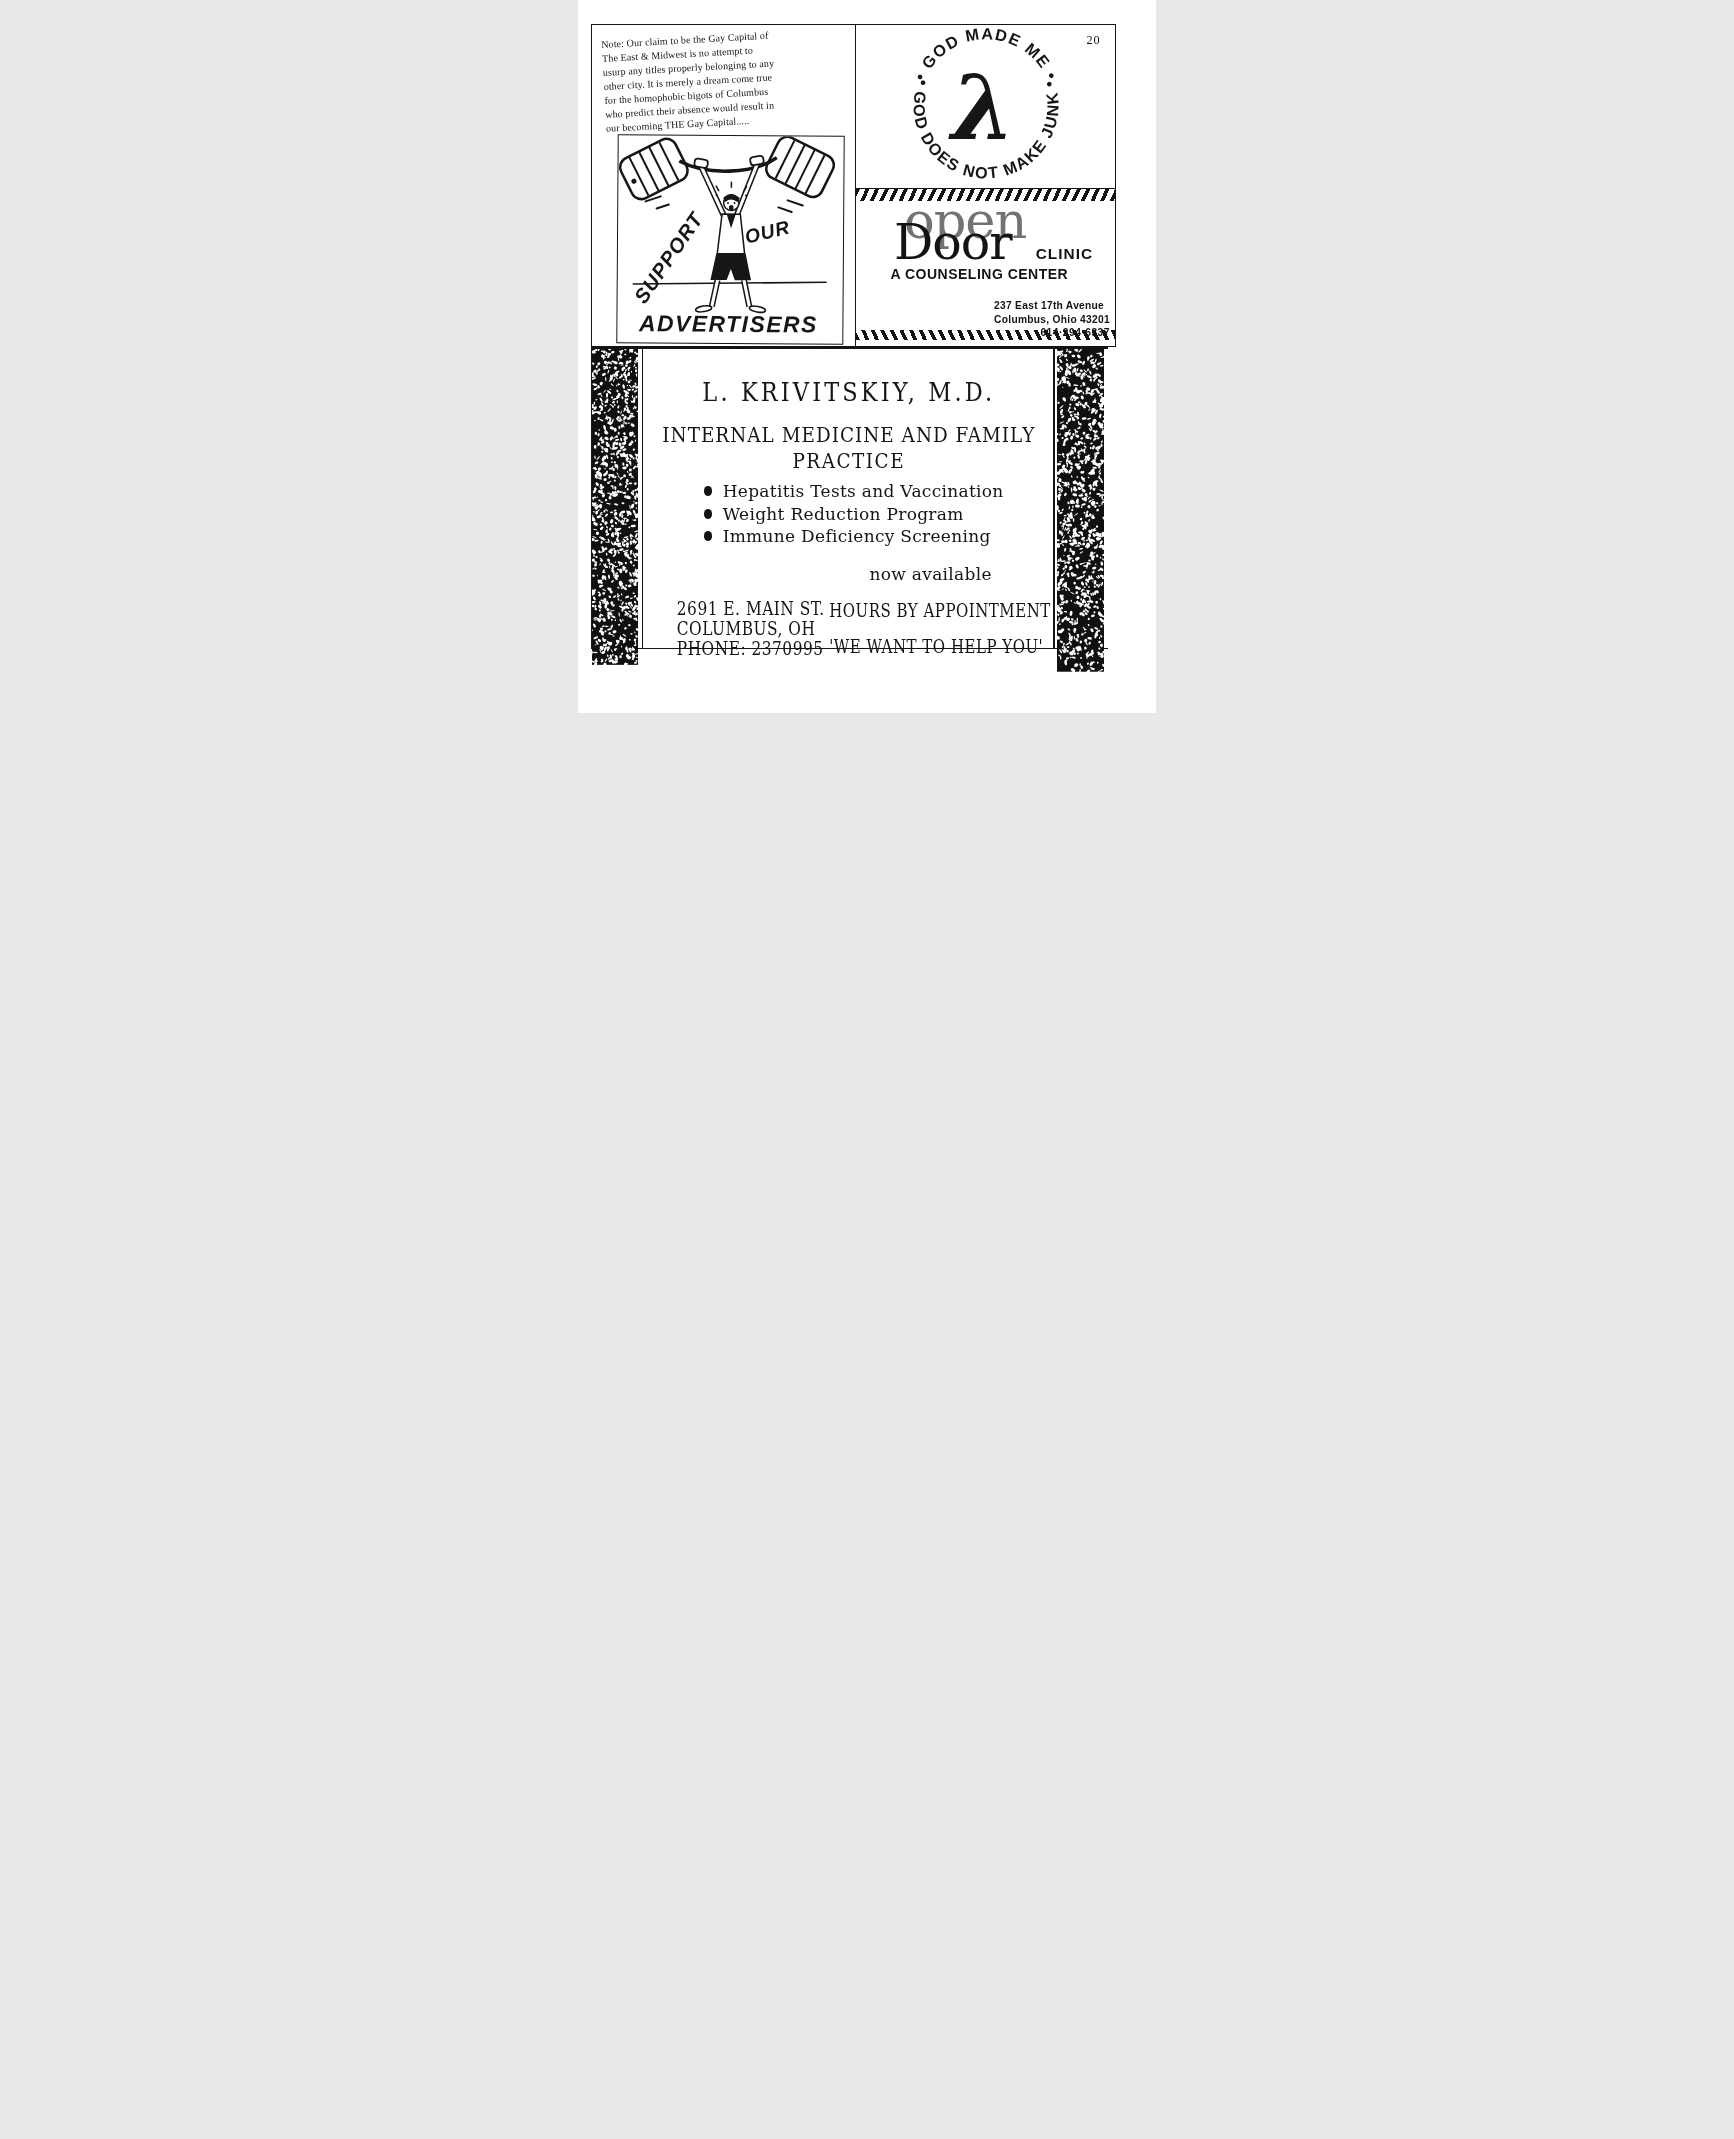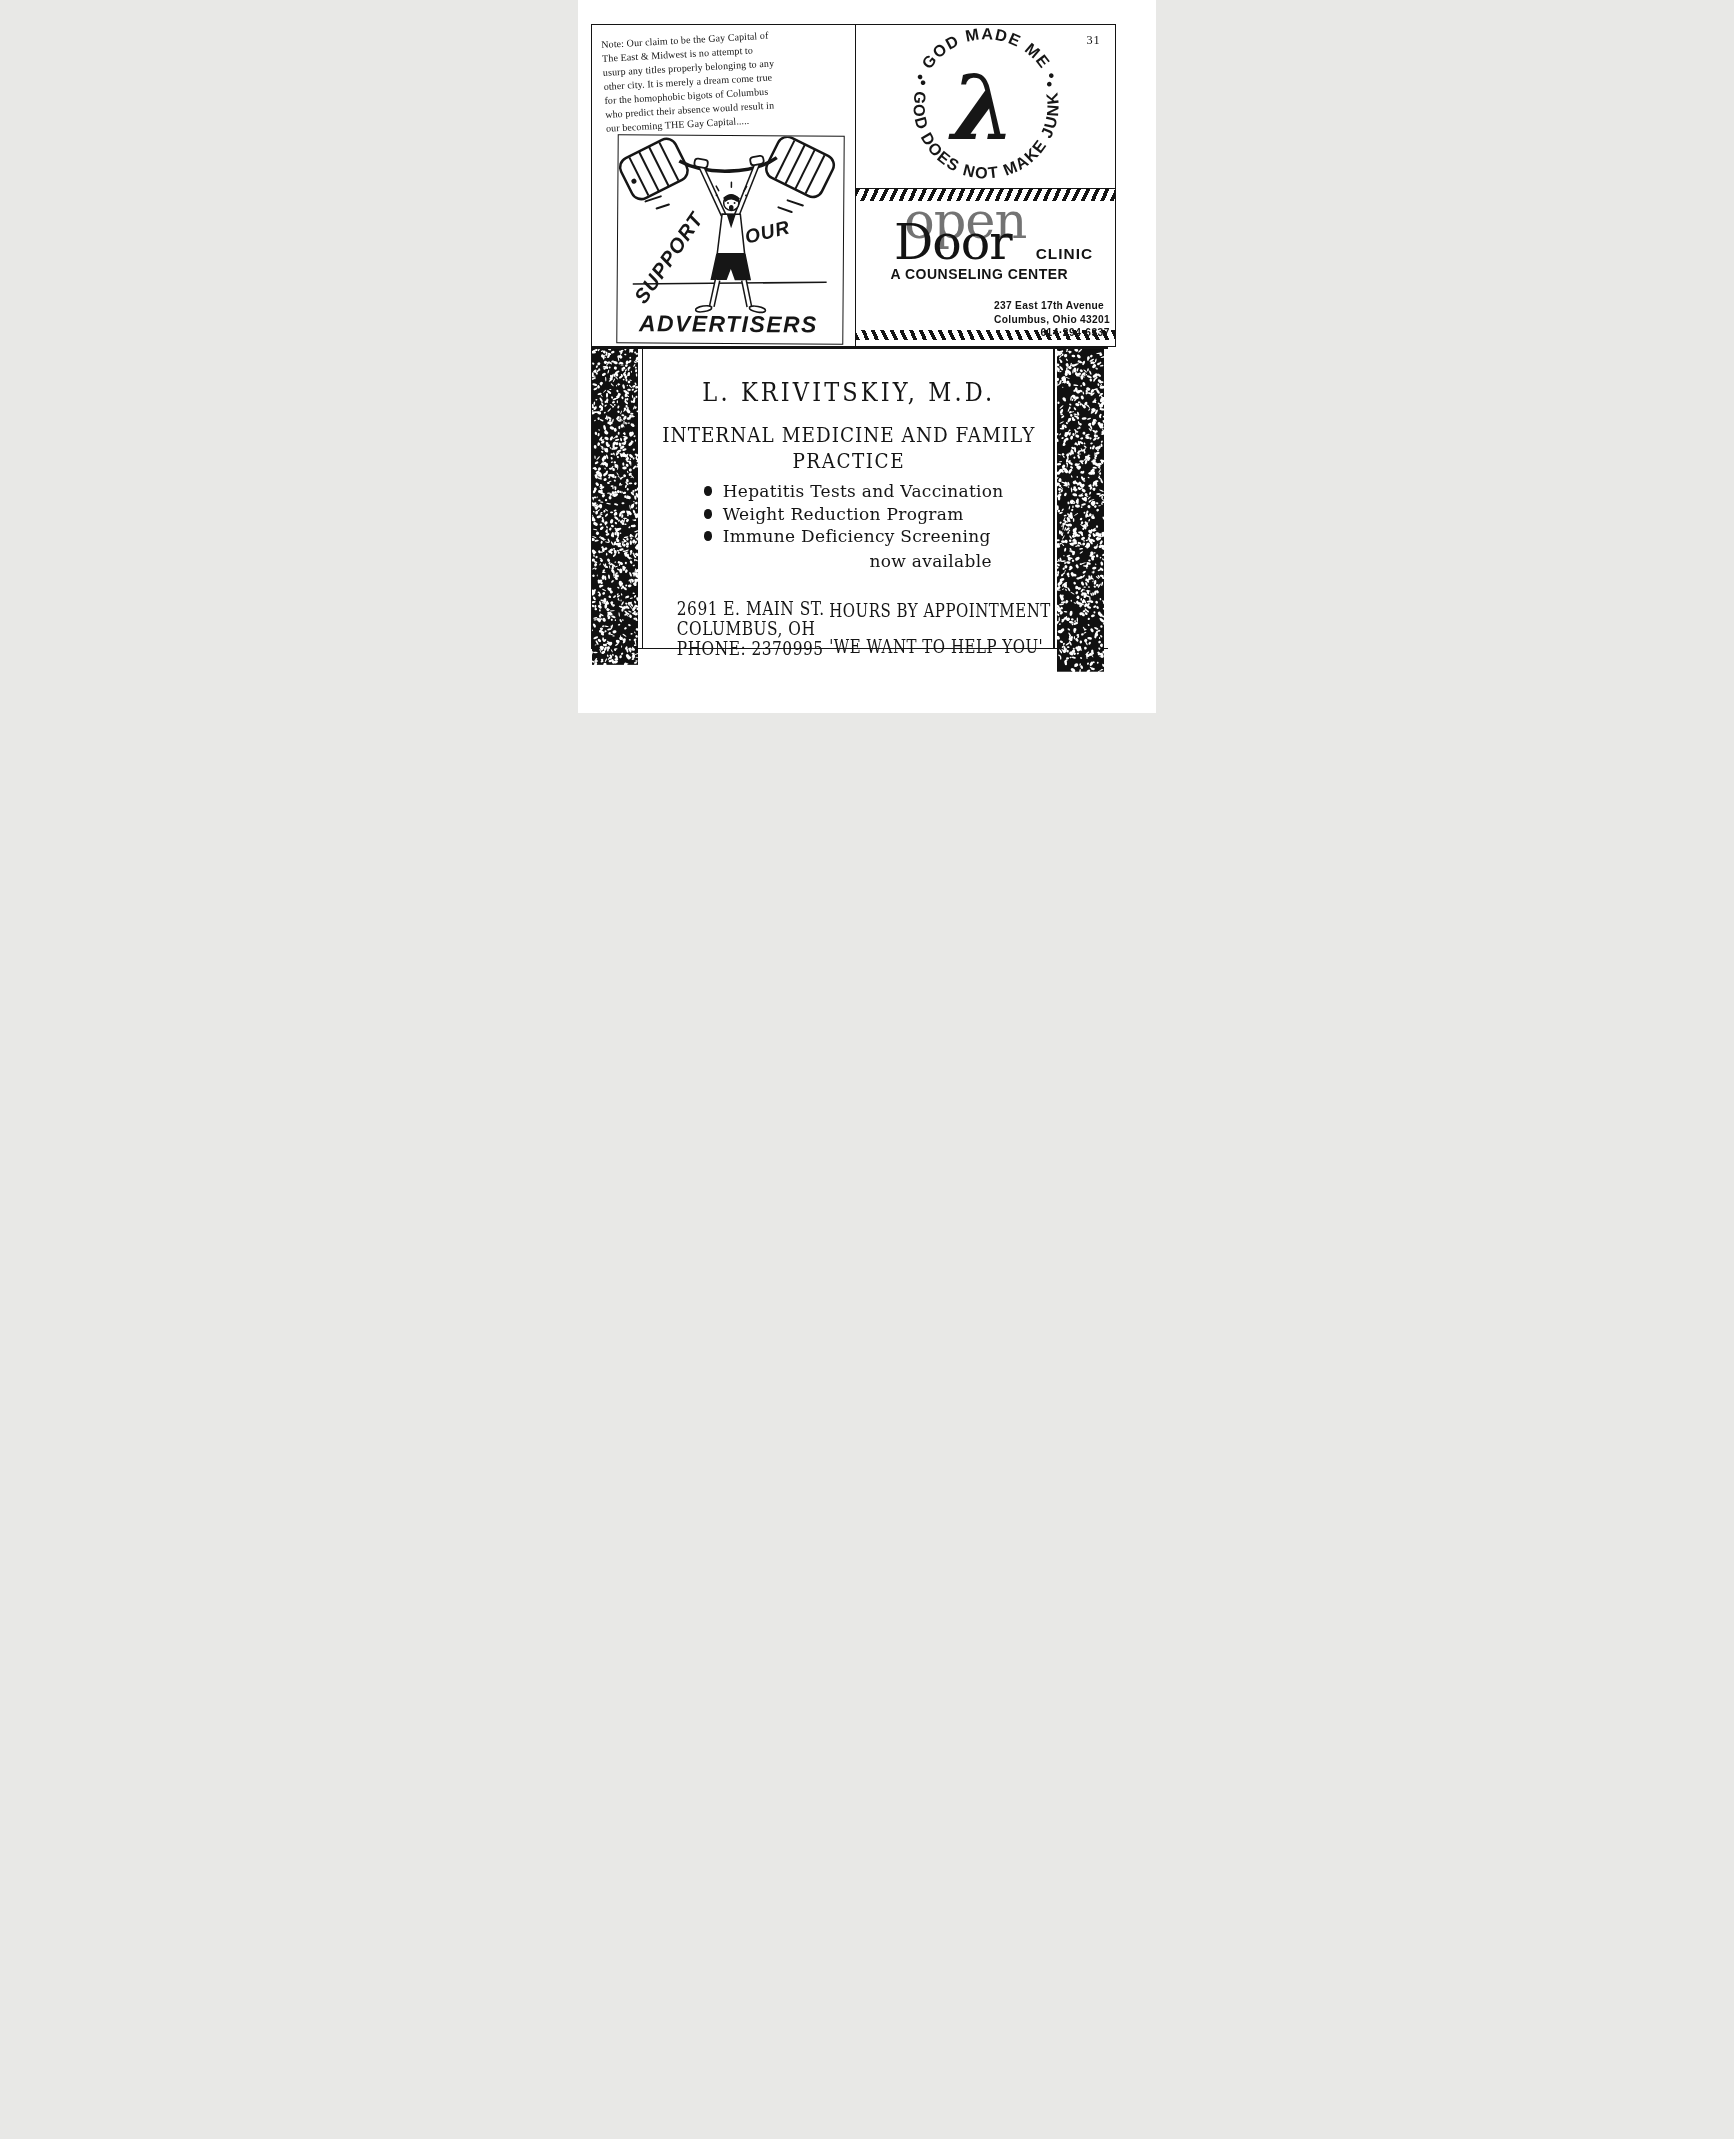--- a/index.html
+++ b/index.html
@@ -58,21 +58,21 @@
   .vline.left{left:50px;}
   .vline.right{right:53px;}
   .ad-content{position:absolute;left:51px;right:53px;top:0;bottom:0;font-family:"DejaVu Serif",serif;color:#151515;}
   .k-title{position:absolute;left:0;right:0;top:30px;text-align:center;
     font-size:22.5px;letter-spacing:3.1px;transform:scaleY(1.15);}
   .k-sub1{position:absolute;left:0;right:0;top:75px;text-align:center;font-size:18.4px;letter-spacing:1px;transform:scaleY(1.1);}
   .k-sub2{position:absolute;left:0;right:0;top:101px;text-align:center;font-size:18.4px;letter-spacing:1.5px;transform:scaleY(1.1);}
   .bullets{position:absolute;left:61px;top:131px;width:288px;}
   .brow{display:flex;align-items:center;height:22.5px;font-size:17px;letter-spacing:0.3px;white-space:nowrap;}
   .dot{width:8.7px;height:9.7px;border-radius:50%;background:#141414;margin-right:10.2px;flex:0 0 auto;}
-  .bnote{margin-top:3px;text-align:right;font-size:17px;letter-spacing:0.3px;}
+  .bnote{margin-top:16px;text-align:right;font-size:17px;letter-spacing:0.3px;}
   .kinfo{position:absolute;left:34px;width:374px;top:251px;display:flex;justify-content:space-between;align-items:flex-start;}
   .tall{transform:scaleY(1.18);transform-origin:0 0;}
   .kaddr{font-size:15.4px;line-height:17px;letter-spacing:0.5px;}
   .kright{font-size:15px;letter-spacing:0.5px;}
   .ktag{margin-top:13.3px;}
 </style>
 </head>
 <body>
 
 <div class="page">
@@ -155,21 +155,21 @@
         <ellipse cx="274" cy="341" rx="16" ry="5.5" transform="rotate(10 274 341)" fill="#fff" stroke="#161616" stroke-width="3"></ellipse>
 
         <text class="brush" transform="translate(52 334) rotate(-56)" font-size="40" letter-spacing="2">SUPPORT</text>
         <text class="brush" transform="translate(252 212) rotate(-14)" font-size="38" letter-spacing="2">OUR</text>
         <text class="brush" x="217" y="386" text-anchor="middle" font-size="45" letter-spacing="3">ADVERTISERS</text>
       </svg>
     </div>
   </div>
 
   <div class="panel lambda-panel">
-    <div class="pagenum">31</div>
+    <div class="pagenum">20</div>
     <svg class="lambda-logo" viewBox="0 0 340 340">
       <defs>
         <path id="arcTop" d="M 38.5 122 A 140 140 0 0 1 301.5 122" fill="none"></path>
         <path id="arcBottom" d="M 38.4 94 A 152 152 0 1 0 301.6 94" fill="none"></path>
       </defs>
       <text font-family="Liberation Sans, sans-serif" font-weight="bold" font-size="34" letter-spacing="3" fill="#161616">
         <textPath href="#arcTop" startOffset="50%" text-anchor="middle">• GOD MADE ME •</textPath>
       </text>
       <text font-family="Liberation Sans, sans-serif" font-weight="bold" font-size="34" letter-spacing="3" fill="#161616">
         <textPath href="#arcBottom" startOffset="50%" text-anchor="middle">• GOD DOES NOT MAKE JUNK •</textPath>

